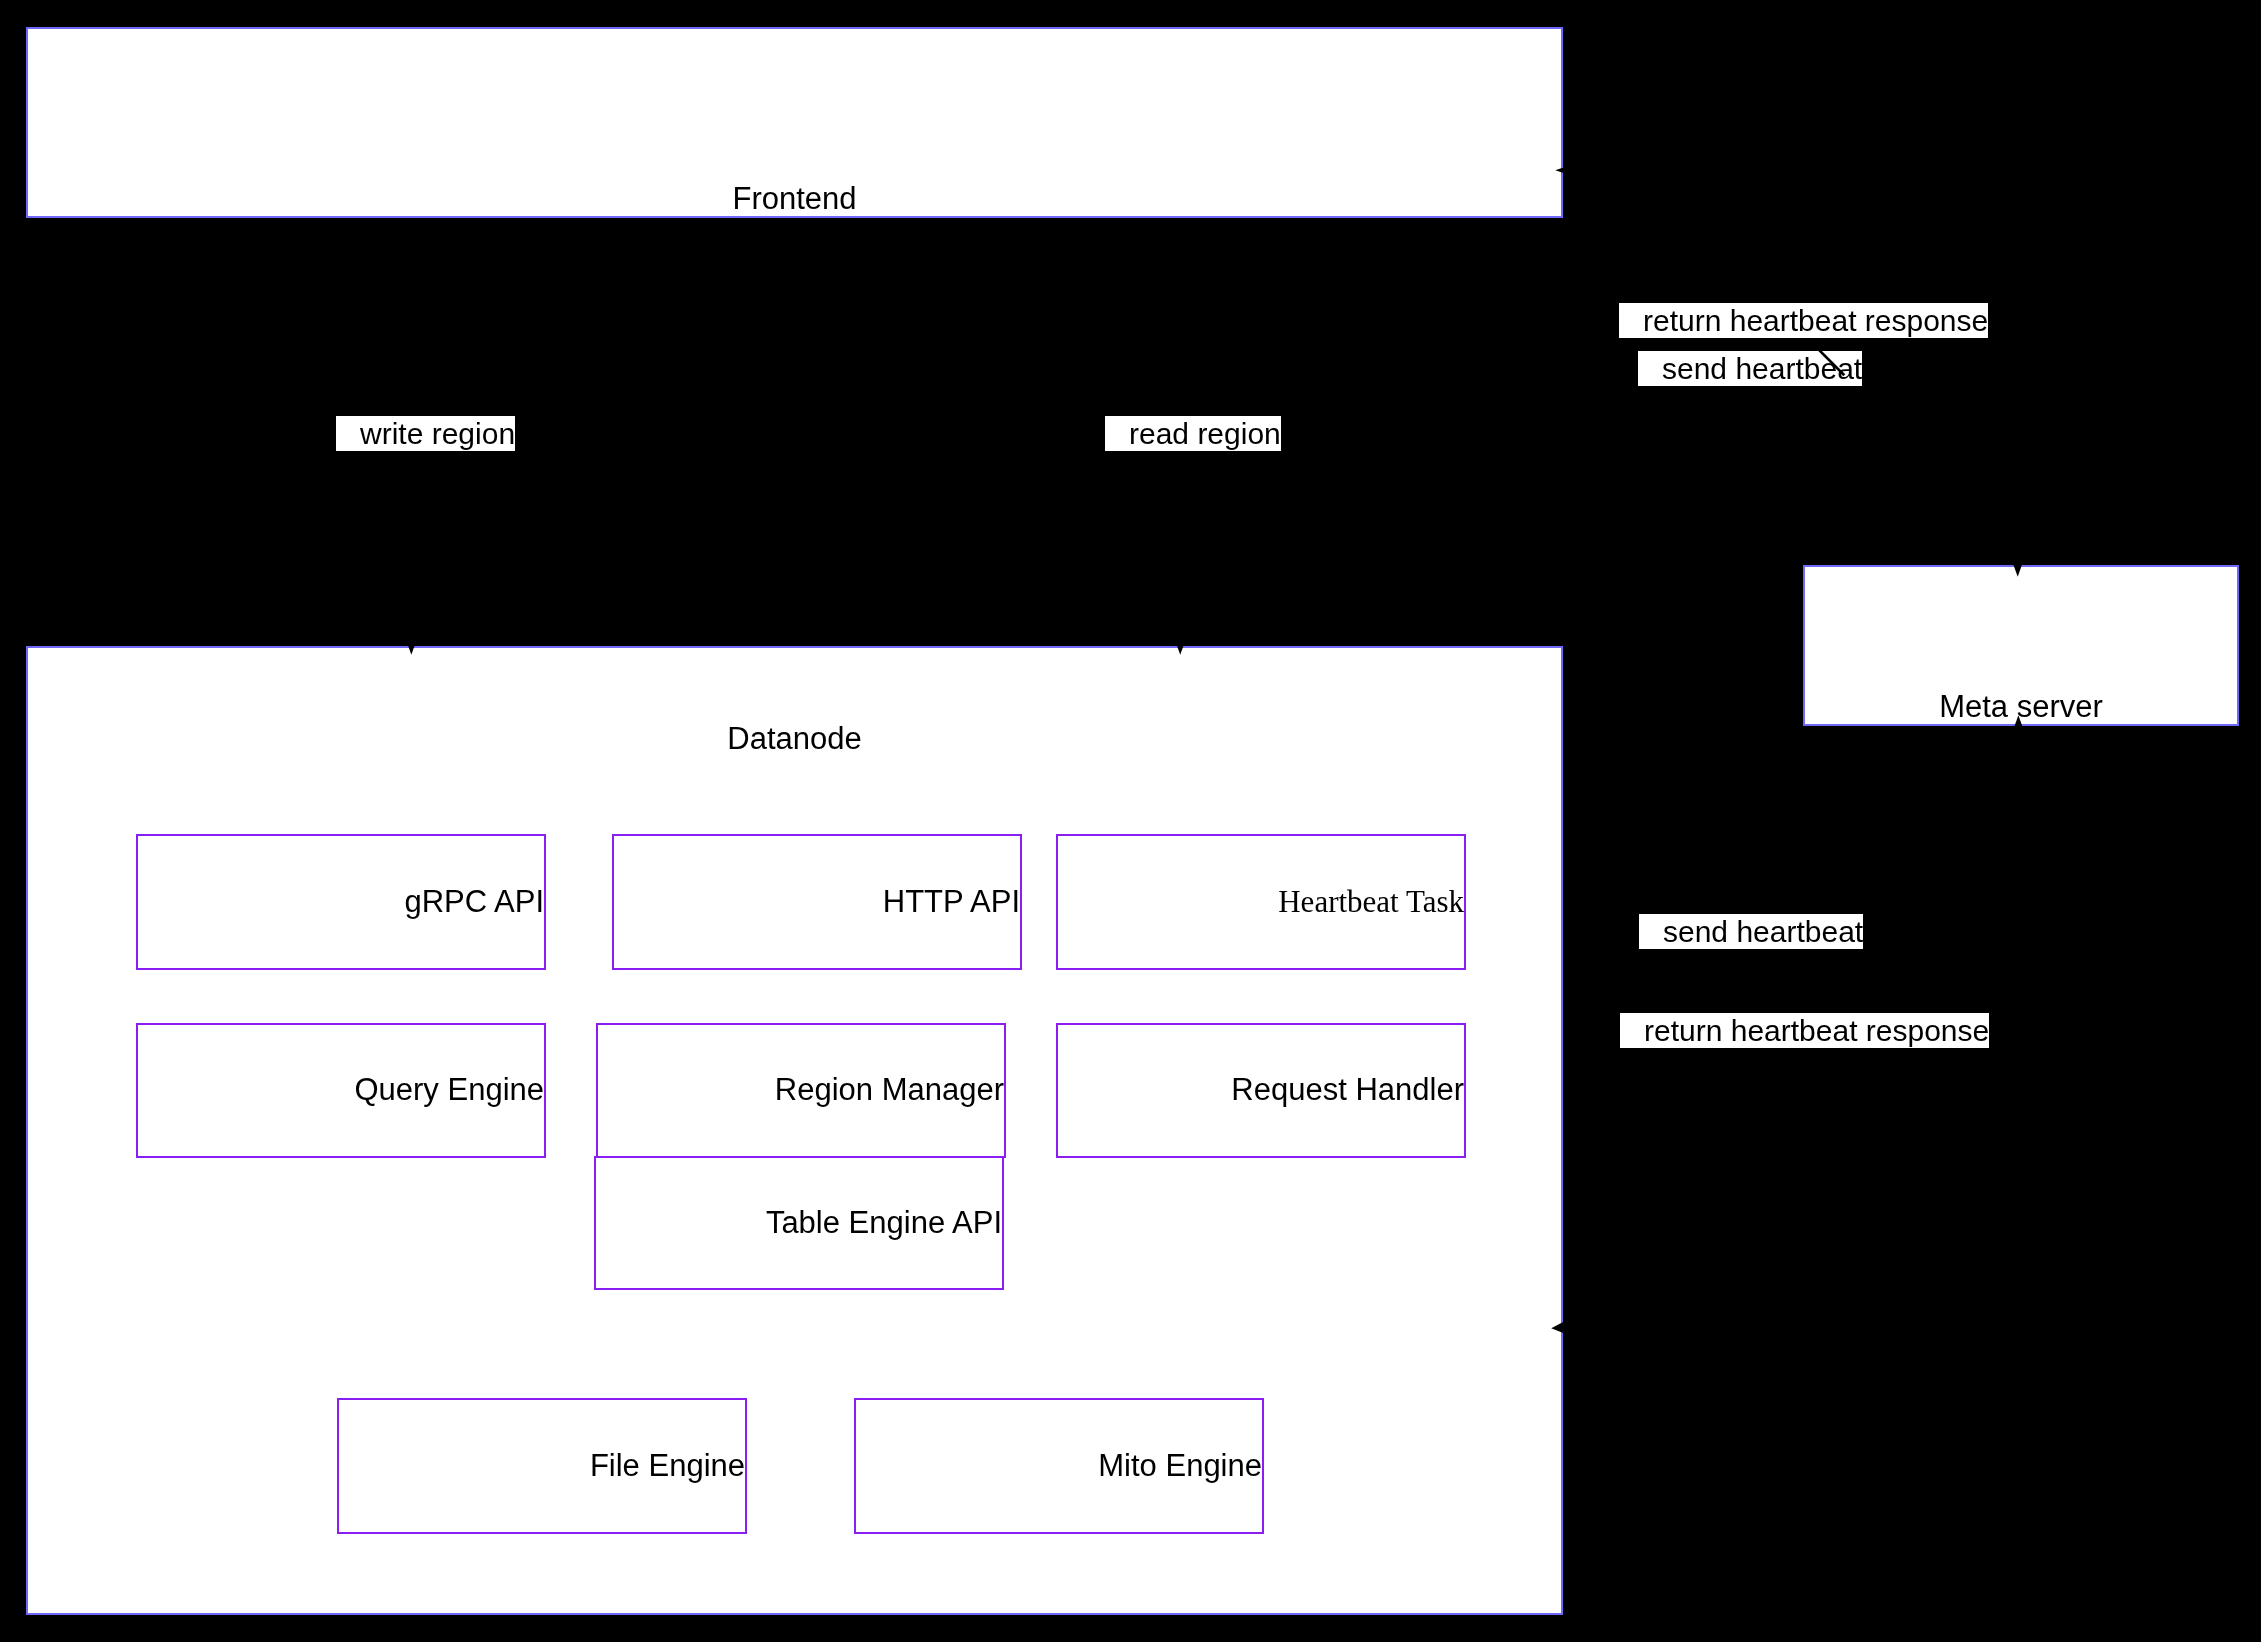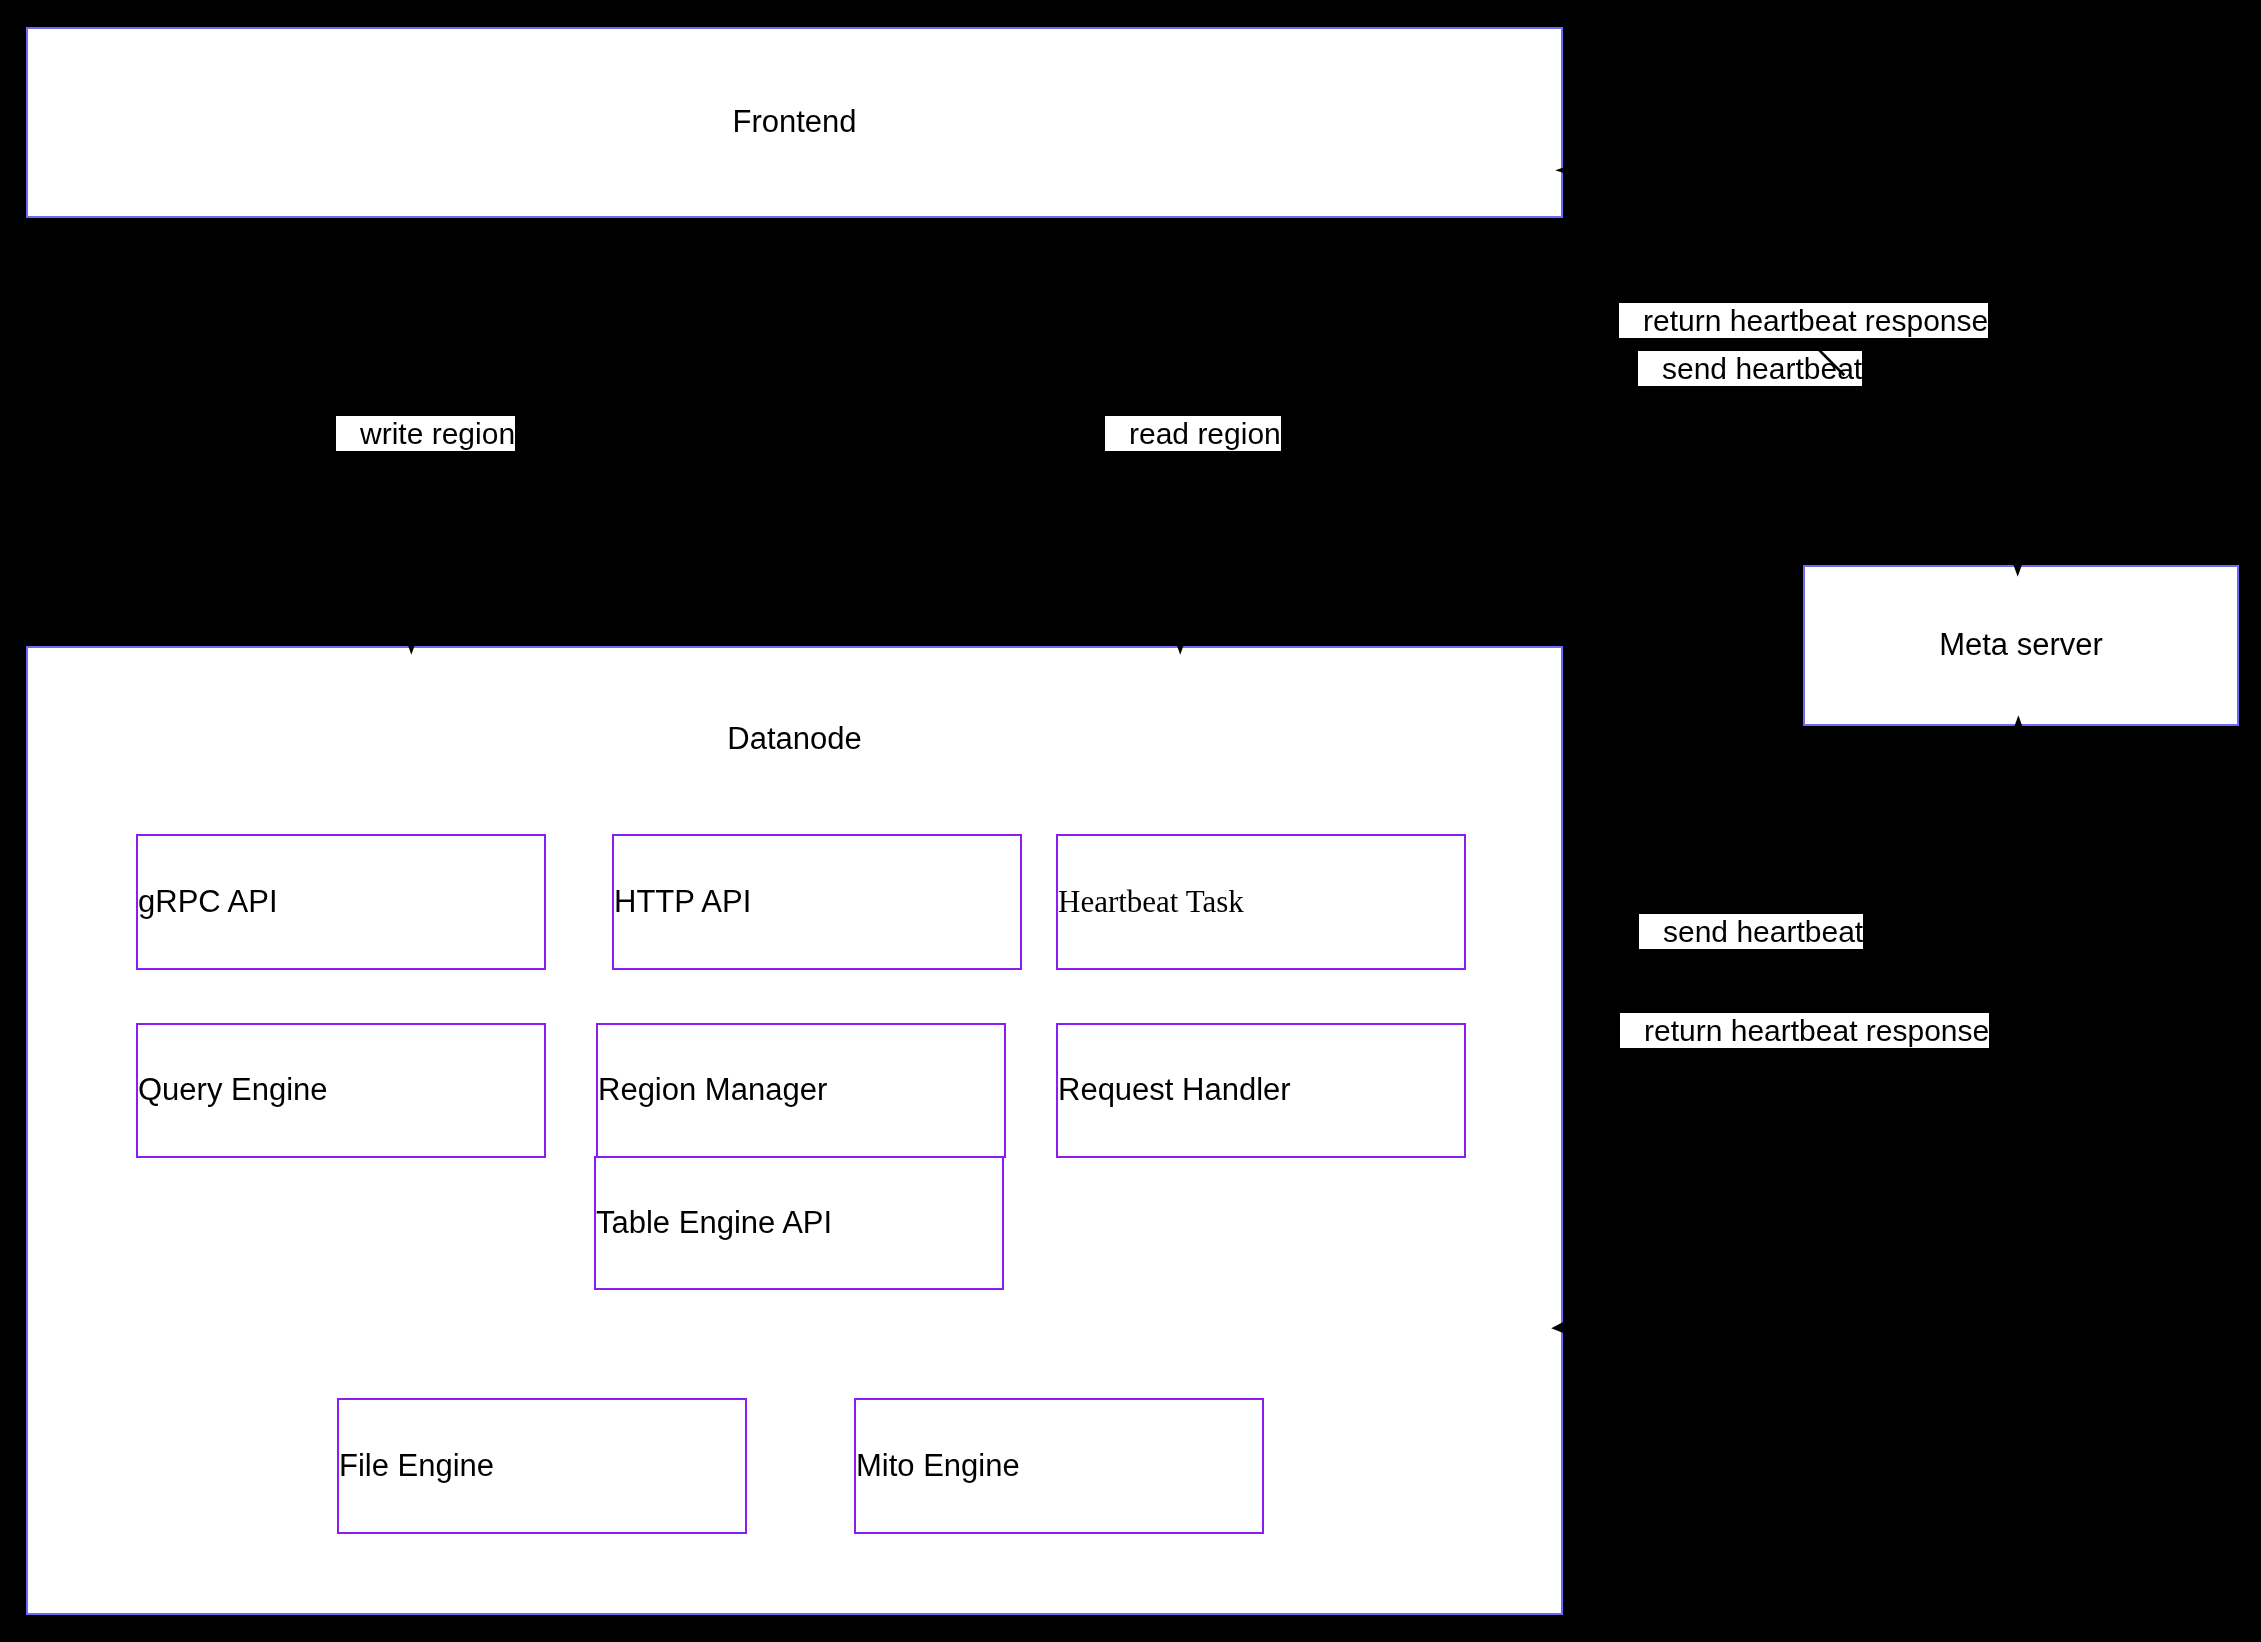--- a/index.html
+++ b/index.html
@@ -22,32 +22,32 @@
   }
   .cluster {
     border: 2.7px solid #6f68f8;
     z-index: 1;
   }
   .component {
     border: 2.7px solid #8a1df2;
     z-index: 1;
     display: flex;
     align-items: center;
-    justify-content: flex-start;
+    justify-content: flex-end;
   }
   .component .node-label,
   .cluster .node-label {
     font-size: 31px;
     line-height: 1.1;
     color: #000000;
     white-space: nowrap;
   }
   .center-label {
     display: flex;
-    align-items: center;
+    align-items: flex-end;
     justify-content: center;
   }
   #datanode-title {
     position: absolute;
     left: 26px;
     top: 723px;
     width: 1537px;
     text-align: center;
     font-size: 31px;
     line-height: 32px;

